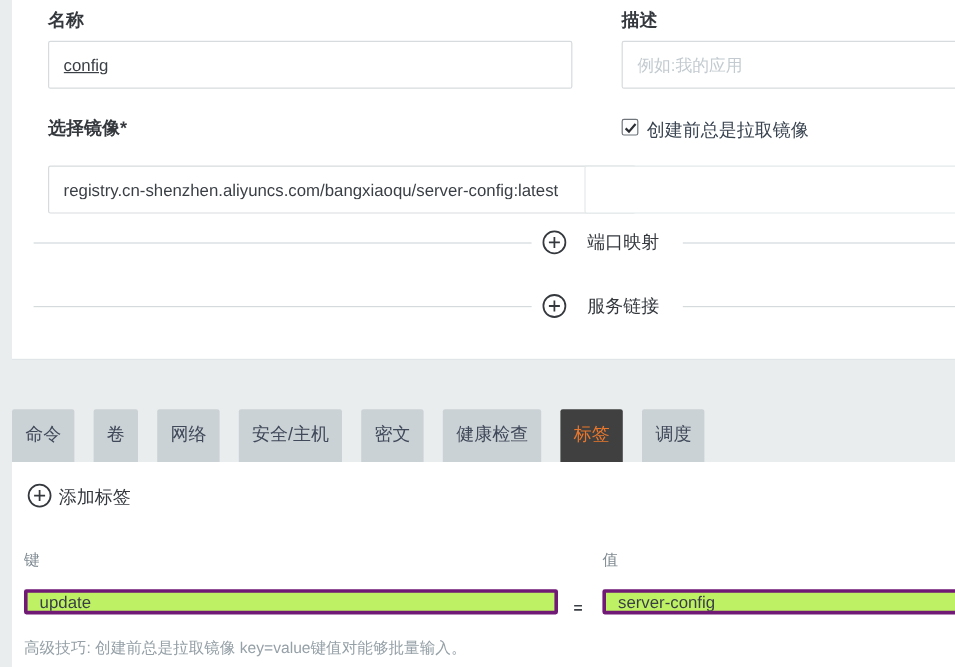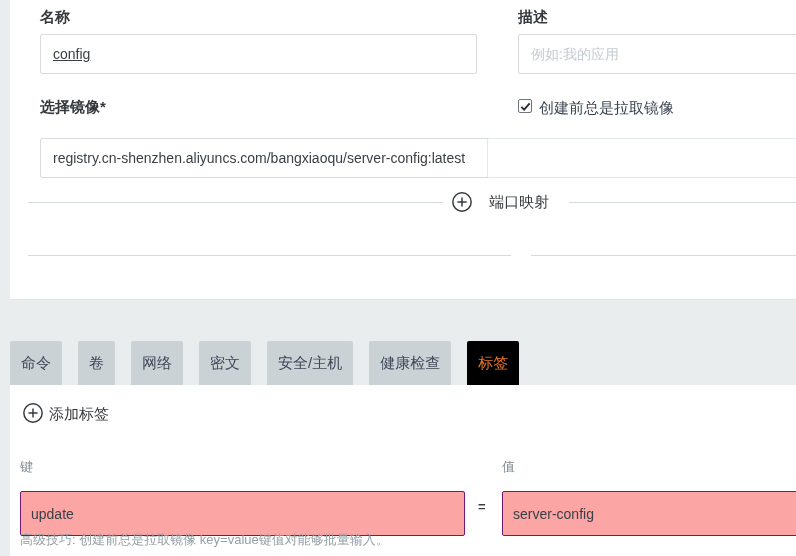--- a/index.html
+++ b/index.html
@@ -16,22 +16,22 @@
 
   .field-label { position: absolute; font-size: 15px; font-weight: bold; color: #35393e; }
   .text-input {
     position: absolute; height: 40px; border: 1px solid #d7dbdd; border-radius: 2px;
     background: #fff; font-size: 14px; color: #3a3f45; padding: 0 12px;
     font-family: "Liberation Sans", "DejaVu Sans", sans-serif; outline: none;
   }
   .text-input::placeholder { color: #c3cbd0; opacity: 1; }
   .text-input.faint { border-color: #e4e9ea; }
   .small-input {
-    position: absolute; height: 45px; border: 1px solid #701a75; border-radius: 2px;
-    background: #fca5a5; font-size: 14px; color: #3a3f45; padding: 0 10px;
+    position: absolute; height: 21px; border: 3px solid #701a75; border-radius: 2px;
+    background: #bef264; font-size: 14px; color: #3a3f45; padding: 0 10px;
     font-family: "Liberation Sans", "DejaVu Sans", sans-serif; outline: none;
   }
 
   .checkbox-row { position: absolute; display: flex; gap: 7px; }
   .checkbox-box {
     width: 14px; height: 14px; border: 1px solid #6f757b; border-radius: 2px;
     background: #fdfdfd; display: inline-flex; align-items: center; justify-content: center;
     cursor: pointer;
   }
   .checkbox-label { font-size: 15px; color: #3a4450; }
@@ -44,21 +44,21 @@
   .divider-btn .txt { font-size: 15px; color: #35393e; margin-left: 16px; text-align: center; }
 
   .icon-plus-circle { width: 22px; height: 22px; display: inline-block; flex: 0 0 auto; }
 
   #tab-bar { position: absolute; left: 10px; top: 341px; display: flex; gap: 16px; }
   .tab {
     height: 44px; line-height: 44px; padding: 0 11px; font-size: 15px;
     background: #cbd2d5; color: #40495a; border-radius: 2px 2px 0 0;
     cursor: pointer; white-space: nowrap;
   }
-  .tab.active { background: #000000; color: #e8772d; }
+  .tab.active { background: #404040; color: #e8772d; }
 
   #add-label-btn {
     position: absolute; left: 12px; top: 17px; display: inline-flex;
     align-items: flex-end; gap: 5px; cursor: pointer;
   }
   #add-label-btn .txt { font-size: 15px; color: #35393e; }
 
   .kv-label { position: absolute; font-size: 13px; color: #808b92; }
   .equals-sign { position: absolute; font-size: 13px; font-weight: bold; color: #3a3f45; }
   .hint { position: absolute; font-size: 13px; color: #95a0a7; }
@@ -95,32 +95,40 @@
         <circle cx="12" cy="12" r="10" fill="none" stroke="#35393e" stroke-width="1.6"></circle>
         <path d="M12 7 v10 M7 12 h10" fill="none" stroke="#35393e" stroke-width="1.6"></path>
       </svg>
       <span class="txt">端口映射</span>
     </div>
     <div class="line right"></div>
   </div>
 
   <div class="divider" style="top:243px;">
     <div class="line left"></div>
+    <div class="divider-btn">
+      <svg class="icon-plus-circle" viewBox="0 0 24 24">
+        <circle cx="12" cy="12" r="10" fill="none" stroke="#35393e" stroke-width="1.6"></circle>
+        <path d="M12 7 v10 M7 12 h10" fill="none" stroke="#35393e" stroke-width="1.6"></path>
+      </svg>
+      <span class="txt">服务链接</span>
+    </div>
     <div class="line right"></div>
   </div>
 </div>
 
 <div id="tab-bar">
   <div class="tab">命令</div>
   <div class="tab">卷</div>
   <div class="tab">网络</div>
+  <div class="tab">安全/主机</div>
   <div class="tab">密文</div>
-  <div class="tab">安全/主机</div>
   <div class="tab">健康检查</div>
   <div class="tab active">标签</div>
+  <div class="tab">调度</div>
 </div>
 
 <div class="panel" id="bottom-panel">
 
   <div id="add-label-btn">
     <svg class="icon-plus-circle" viewBox="0 0 24 24">
       <circle cx="12" cy="12" r="10" fill="none" stroke="#35393e" stroke-width="1.6"></circle>
       <path d="M12 7 v10 M7 12 h10" fill="none" stroke="#35393e" stroke-width="1.6"></path>
     </svg>
     <span class="txt">添加标签</span>

